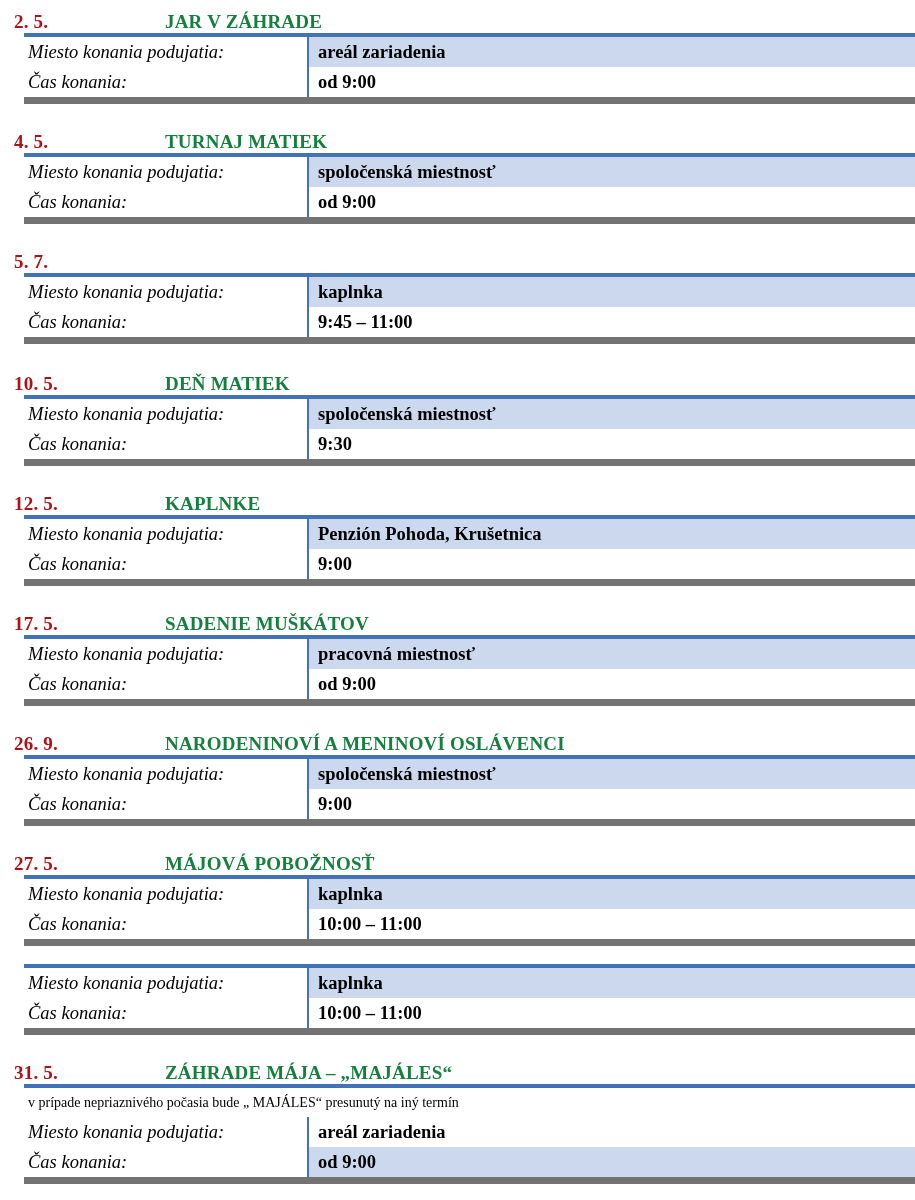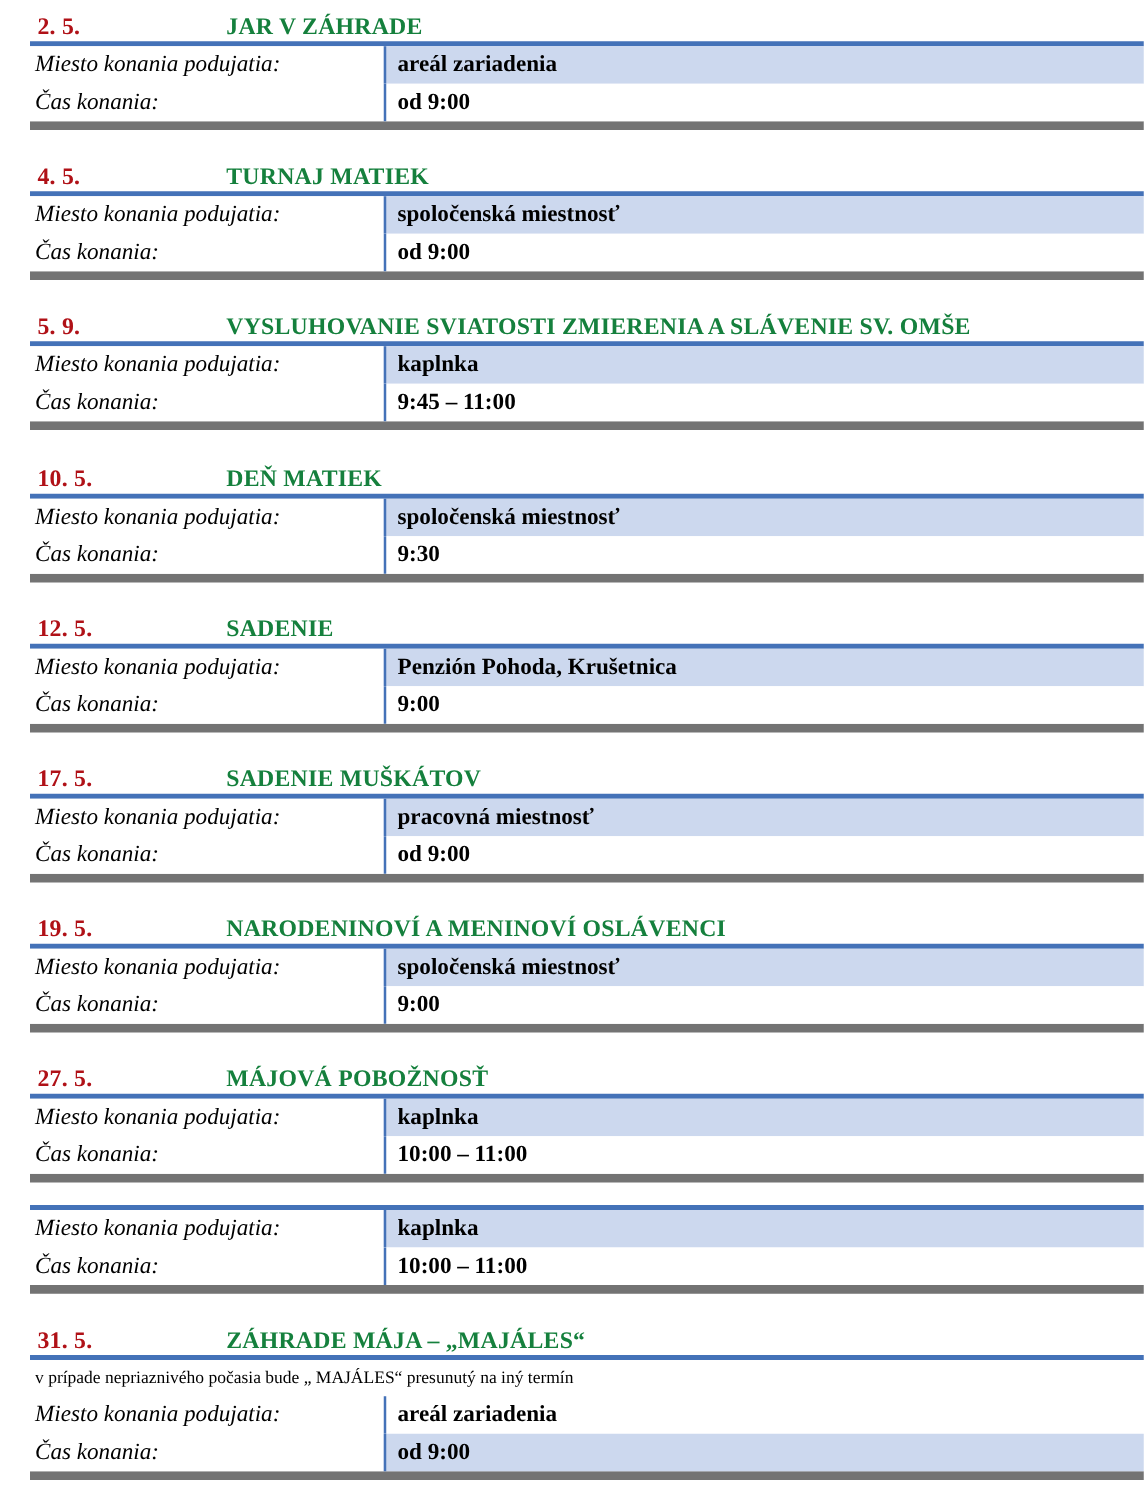--- a/index.html
+++ b/index.html
@@ -23,21 +23,21 @@
   
   .event {
     width: 915px;
     box-sizing: border-box;
   }
 
   .event-head {
     display: flex;
     align-items: flex-end;
     height: 33px;
-    padding-left: 30px;
+    padding-left: 14px;
     box-sizing: border-box;
   }
   .event-date {
     width: 151px;
     flex: 0 0 151px;
     color: #b01117;
     font-weight: bold;
     font-size: 19px;
     line-height: 22px;
     letter-spacing: 0.2px;
@@ -133,22 +133,21 @@
         </div>
         <div class="drow plain">
           <div class="dlabel">Čas konania:</div>
           <div class="dvalue">od 9:00</div>
         </div>
       </div>
     </div>
     <div class="gap-small"></div>
     <div class="event">
       <div class="event-head">
-        <div class="event-date">5. 9.</div>
-        <div class="event-title">VYSLUHOVANIE SVIATOSTI ZMIERENIA A SLÁVENIE SV. OMŠE</div>
+        <div class="event-date">5. 7.</div>
       </div>
       <div class="event-table">
         <div class="drow shade">
           <div class="dlabel">Miesto konania podujatia:</div>
           <div class="dvalue">kaplnka</div>
         </div>
         <div class="drow plain">
           <div class="dlabel">Čas konania:</div>
           <div class="dvalue">9:45 – 11:00</div>
         </div>
@@ -168,21 +167,21 @@
         <div class="drow plain">
           <div class="dlabel">Čas konania:</div>
           <div class="dvalue">9:30</div>
         </div>
       </div>
     </div>
     <div class="gap-small"></div>
     <div class="event">
       <div class="event-head">
         <div class="event-date">12. 5.</div>
-        <div class="event-title">SADENIE</div>
+        <div class="event-title">KAPLNKE</div>
       </div>
       <div class="event-table">
         <div class="drow shade">
           <div class="dlabel">Miesto konania podujatia:</div>
           <div class="dvalue">Penzión Pohoda, Krušetnica</div>
         </div>
         <div class="drow plain">
           <div class="dlabel">Čas konania:</div>
           <div class="dvalue">9:00</div>
         </div>
@@ -201,21 +200,21 @@
         </div>
         <div class="drow plain">
           <div class="dlabel">Čas konania:</div>
           <div class="dvalue">od  9:00</div>
         </div>
       </div>
     </div>
     <div class="gap-small"></div>
     <div class="event">
       <div class="event-head">
-        <div class="event-date">19. 5.</div>
+        <div class="event-date">26. 9.</div>
         <div class="event-title">NARODENINOVÍ A MENINOVÍ OSLÁVENCI</div>
       </div>
       <div class="event-table">
         <div class="drow shade">
           <div class="dlabel">Miesto konania podujatia:</div>
           <div class="dvalue">spoločenská miestnosť</div>
         </div>
         <div class="drow plain">
           <div class="dlabel">Čas konania:</div>
           <div class="dvalue">9:00</div>

